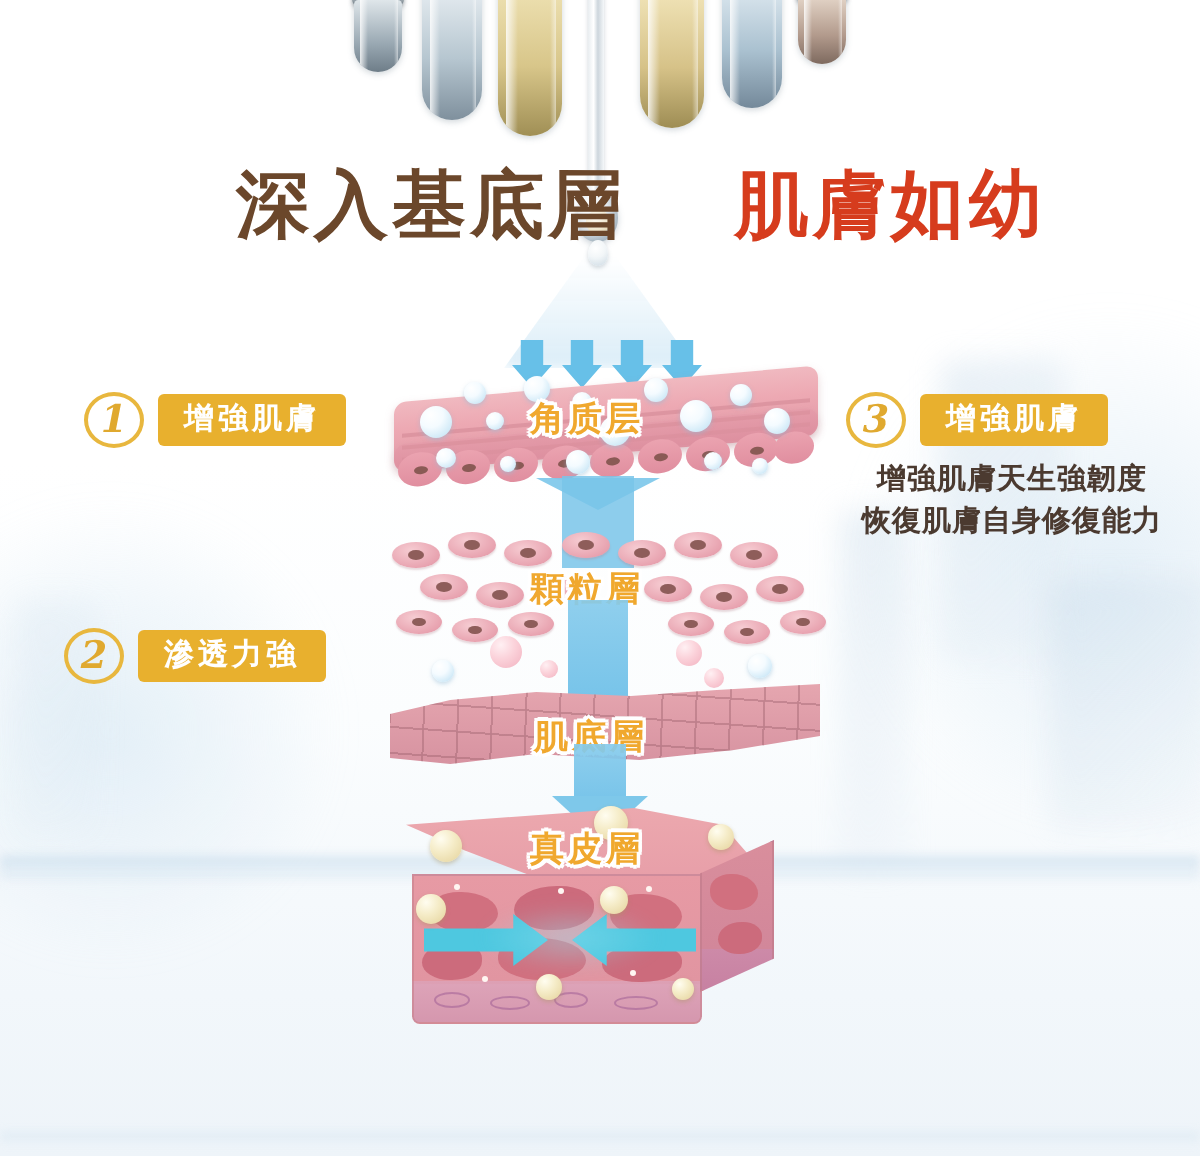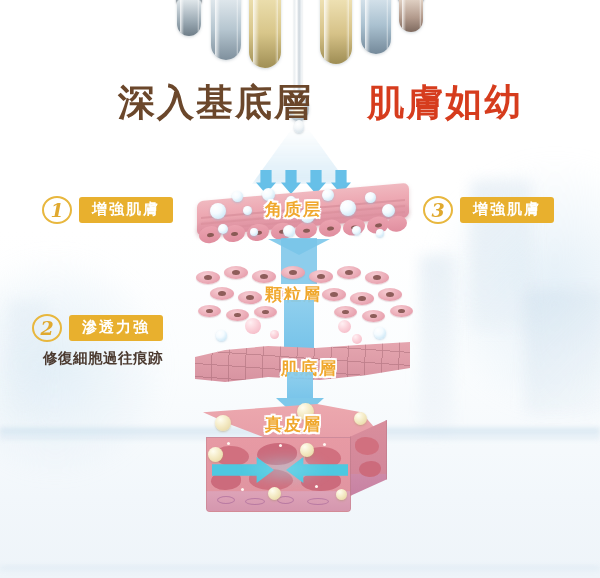--- a/index.html
+++ b/index.html
@@ -280,21 +280,21 @@
 
   <div class="layer-label" style="left:265px;top:283px;">顆粒層</div>
 
   <div class="shaft-grad" style="left:284px;top:300px;width:30px;height:56px;opacity:.92;"></div>
 
   <div style="position:absolute;left:195px;top:340px;width:215px;height:50px;
        clip-path:polygon(0 34%,14% 20%,34% 12%,56% 16%,76% 10%,100% 4%,100% 56%,80% 70%,58% 80%,34% 74%,14% 84%,0 78%);">
     <div class="basal" style="inset:0;"></div>
     <div class="basal-grid"></div>
   </div>
-  <div class="layer-label" style="left:281px;top:357px;">肌底層</div>
+  <div class="layer-label" style="left:267px;top:357px;">肌底層</div>
 
   <div class="shaft-grad" style="left:287px;top:372px;width:26px;height:34px;opacity:.92;"></div>
   <div class="wedge" style="left:276px;top:398px;width:48px;height:22px;"></div>
 
   <div>
 
     <div class="dermis-top" style="left:203px;top:404px;width:184px;height:38px;
          clip-path:polygon(16% 56%,40% 100%,100% 100%,86% 22%,62% 0,0 22%);
          border-radius:3px;"></div>
 
@@ -356,24 +356,27 @@
       <div class="head-chip">增強肌膚</div>
     </div>
   </div>
 
   <div class="feat left" style="left:32px;top:314px;">
     <div class="feat-head">
       <div class="num-badge">2</div>
       <div class="head-chip">滲透力強</div>
     </div>
     <div class="feat-body" style="margin-left:-23px;">
-      <div>修復細胞過往痕跡</div>
     </div>
   </div>
 
   <div class="feat right" style="left:423px;top:196px;">
     <div class="feat-head">
       <div class="num-badge">3</div>
       <div class="head-chip">增強肌膚</div>
     </div>
+    <div class="feat-body" style="margin-left:8px;">
+      <div>增強肌膚天生強韌度</div>
+      <div>恢復肌膚自身修復能力</div>
+    </div>
   </div>
 
 </div>
 
 </body></html>

